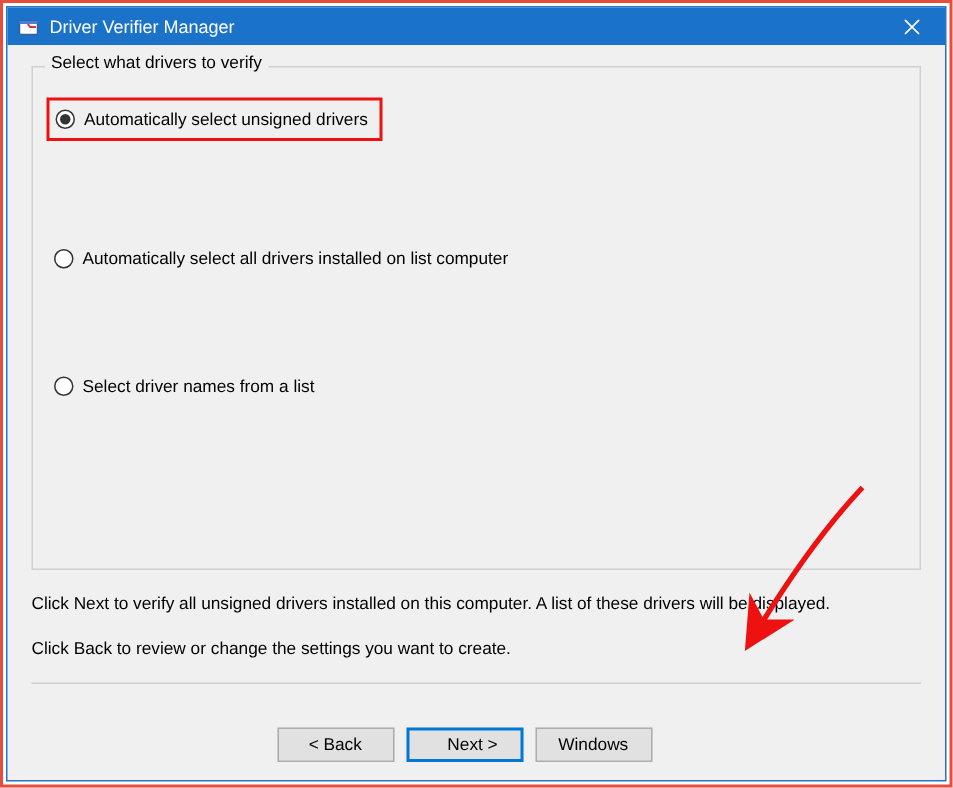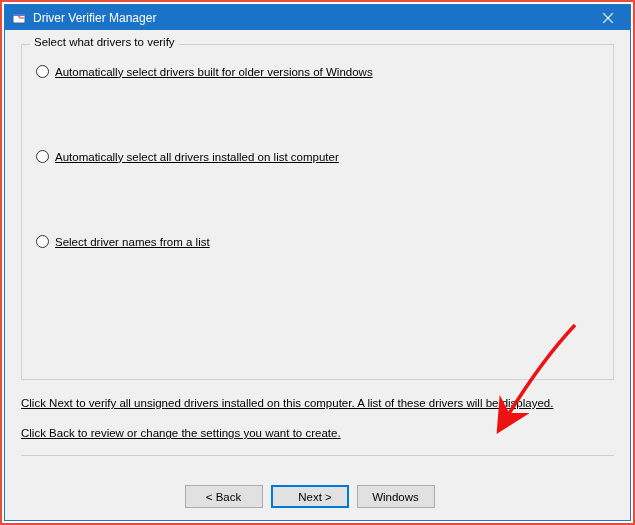--- a/index.html
+++ b/index.html
@@ -40,21 +40,20 @@
   .close-btn {
     width: 44px; height: 28px;
     display: flex; align-items: center; justify-content: center;
     cursor: default;
   }
   .close-btn svg { stroke: #fff; stroke-width: 1.1; }
   .content {
     flex: 1;
     padding: 14px 16px 10px 16px;
     position: relative;
-    text-decoration: underline;
   }
   .groupbox {
     border: 1px solid #d0d0d0;
     position: relative;
     padding: 20px 14px 14px 14px;
     height: 336px;
   }
   .group-legend {
     position: absolute;
     top: -9px; left: 8px;
@@ -144,25 +143,27 @@
           <line x1="10" y1="0" x2="0" y2="10"></line>
       </svg>
     </div>
   </div>
 
   <div class="content">
 
     <div class="groupbox">
       <span class="group-legend">Select what drivers to verify</span>
 
+      <div class="radio-row">
+        <span class="highlight-box">
+          <span class="radio checked"></span>
+          <span>Automatically select unsigned drivers</span>
+        </span>
+      </div>
 
-      <div class="radio-row">
-        <span class="radio"></span>
-        <span>Automatically select drivers built for older versions of Windows</span>
-      </div>
 
       <div class="radio-row">
         <span class="radio"></span>
         <span>Automatically select all drivers installed on list computer</span>
       </div>
 
       <div class="radio-row" style="margin-bottom:0">
         <span class="radio"></span>
         <span>Select driver names from a list</span>
       </div>

